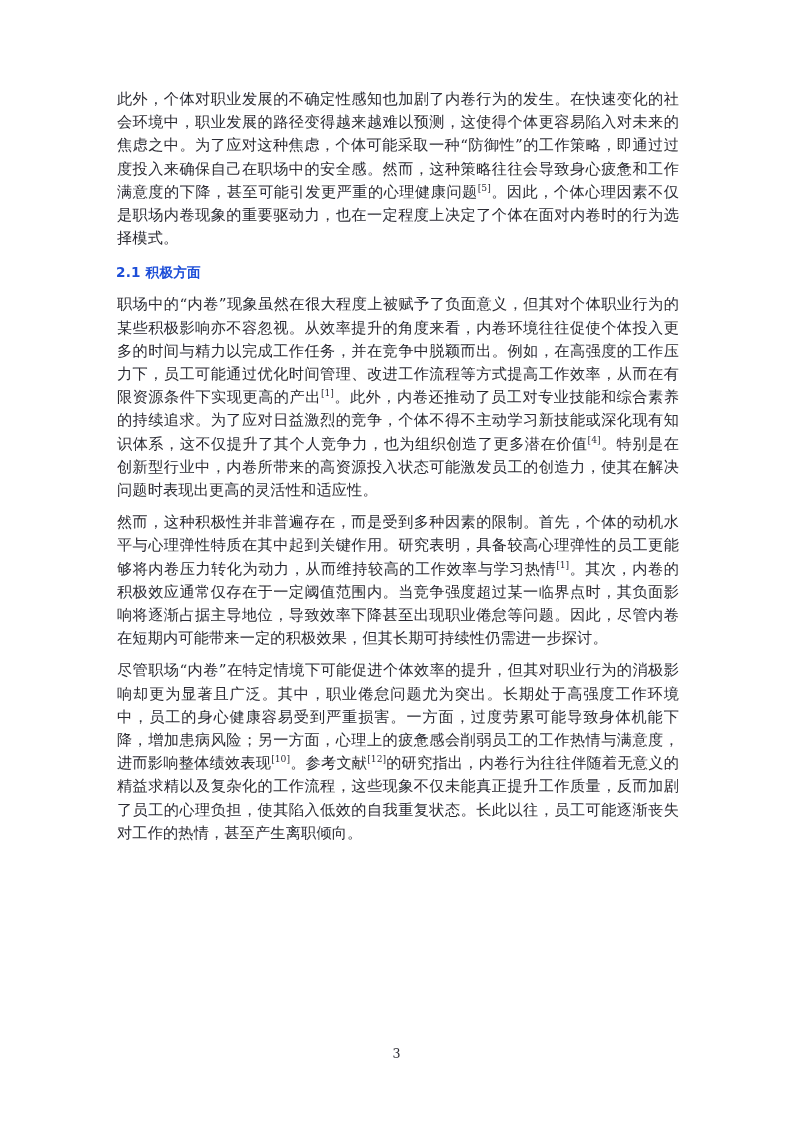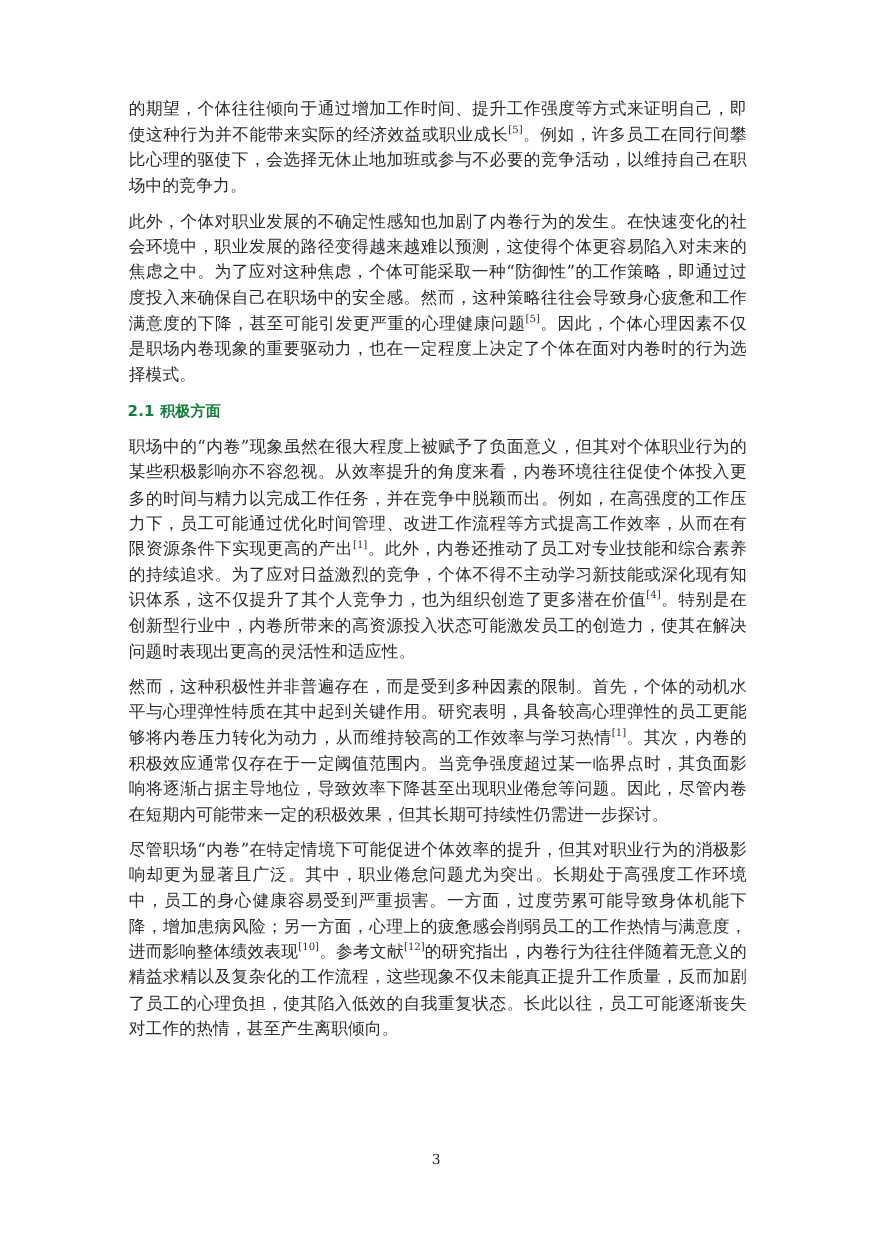--- a/index.html
+++ b/index.html
@@ -46,21 +46,21 @@
     font-weight: bold;
     color: #111116;
     letter-spacing: 0.2px;
   }
   h3.heading-2 {
     margin: 12px 0 11px -1px;
     font-family: "DejaVu Sans", "Liberation Sans", sans-serif;
     font-size: 13.6px;
     line-height: 20px;
     font-weight: bold;
-    color: #15803d;
+    color: #1d4ed8;
     letter-spacing: 0.2px;
   }
   sup.ref {
     font-size: 9.2px;
     vertical-align: super;
     line-height: 0;
     letter-spacing: 0;
   }
   .page-number {
     position: absolute;
@@ -71,21 +71,20 @@
     font-family: "DejaVu Serif", "Liberation Serif", serif;
     font-size: 12.6px;
     color: #2b2b33;
   }
 </style>
 </head>
 <body>
 
 <div class="page">
   <div class="content" id="content-root">
-      <p class="para">的期望，个体往往倾向于通过增加工作时间、提升工作强度等方式来证明自己，即使这种行为并不能带来实际的经济效益或职业成长<sup class="ref">[5]</sup>。例如，许多员工在同行间攀比心理的驱使下，会选择无休止地加班或参与不必要的竞争活动，以维持自己在职场中的竞争力。</p>
       <p class="para">此外，个体对职业发展的不确定性感知也加剧了内卷行为的发生。在快速变化的社会环境中，职业发展的路径变得越来越难以预测，这使得个体更容易陷入对未来的焦虑之中。为了应对这种焦虑，个体可能采取一种“防御性”的工作策略，即通过过度投入来确保自己在职场中的安全感。然而，这种策略往往会导致身心疲惫和工作满意度的下降，甚至可能引发更严重的心理健康问题<sup class="ref">[5]</sup>。因此，个体心理因素不仅是职场内卷现象的重要驱动力，也在一定程度上决定了个体在面对内卷时的行为选择模式。</p>
       <h3 class="heading-2">2.1 积极方面</h3>
       <p class="para">职场中的“内卷”现象虽然在很大程度上被赋予了负面意义，但其对个体职业行为的某些积极影响亦不容忽视。从效率提升的角度来看，内卷环境往往促使个体投入更多的时间与精力以完成工作任务，并在竞争中脱颖而出。例如，在高强度的工作压力下，员工可能通过优化时间管理、改进工作流程等方式提高工作效率，从而在有限资源条件下实现更高的产出<sup class="ref">[1]</sup>。此外，内卷还推动了员工对专业技能和综合素养的持续追求。为了应对日益激烈的竞争，个体不得不主动学习新技能或深化现有知识体系，这不仅提升了其个人竞争力，也为组织创造了更多潜在价值<sup class="ref">[4]</sup>。特别是在创新型行业中，内卷所带来的高资源投入状态可能激发员工的创造力，使其在解决问题时表现出更高的灵活性和适应性。</p>
       <p class="para">然而，这种积极性并非普遍存在，而是受到多种因素的限制。首先，个体的动机水平与心理弹性特质在其中起到关键作用。研究表明，具备较高心理弹性的员工更能够将内卷压力转化为动力，从而维持较高的工作效率与学习热情<sup class="ref">[1]</sup>。其次，内卷的积极效应通常仅存在于一定阈值范围内。当竞争强度超过某一临界点时，其负面影响将逐渐占据主导地位，导致效率下降甚至出现职业倦怠等问题。因此，尽管内卷在短期内可能带来一定的积极效果，但其长期可持续性仍需进一步探讨。</p>
       <p class="para">尽管职场“内卷”在特定情境下可能促进个体效率的提升，但其对职业行为的消极影响却更为显著且广泛。其中，职业倦怠问题尤为突出。长期处于高强度工作环境中，员工的身心健康容易受到严重损害。一方面，过度劳累可能导致身体机能下降，增加患病风险；另一方面，心理上的疲惫感会削弱员工的工作热情与满意度，进而影响整体绩效表现<sup class="ref">[10]</sup>。参考文献<sup class="ref">[12]</sup>的研究指出，内卷行为往往伴随着无意义的精益求精以及复杂化的工作流程，这些现象不仅未能真正提升工作质量，反而加剧了员工的心理负担，使其陷入低效的自我重复状态。长此以往，员工可能逐渐丧失对工作的热情，甚至产生离职倾向。</p>
     </div>
   <div class="page-number">3</div>
 </div>
 
 </body></html>

